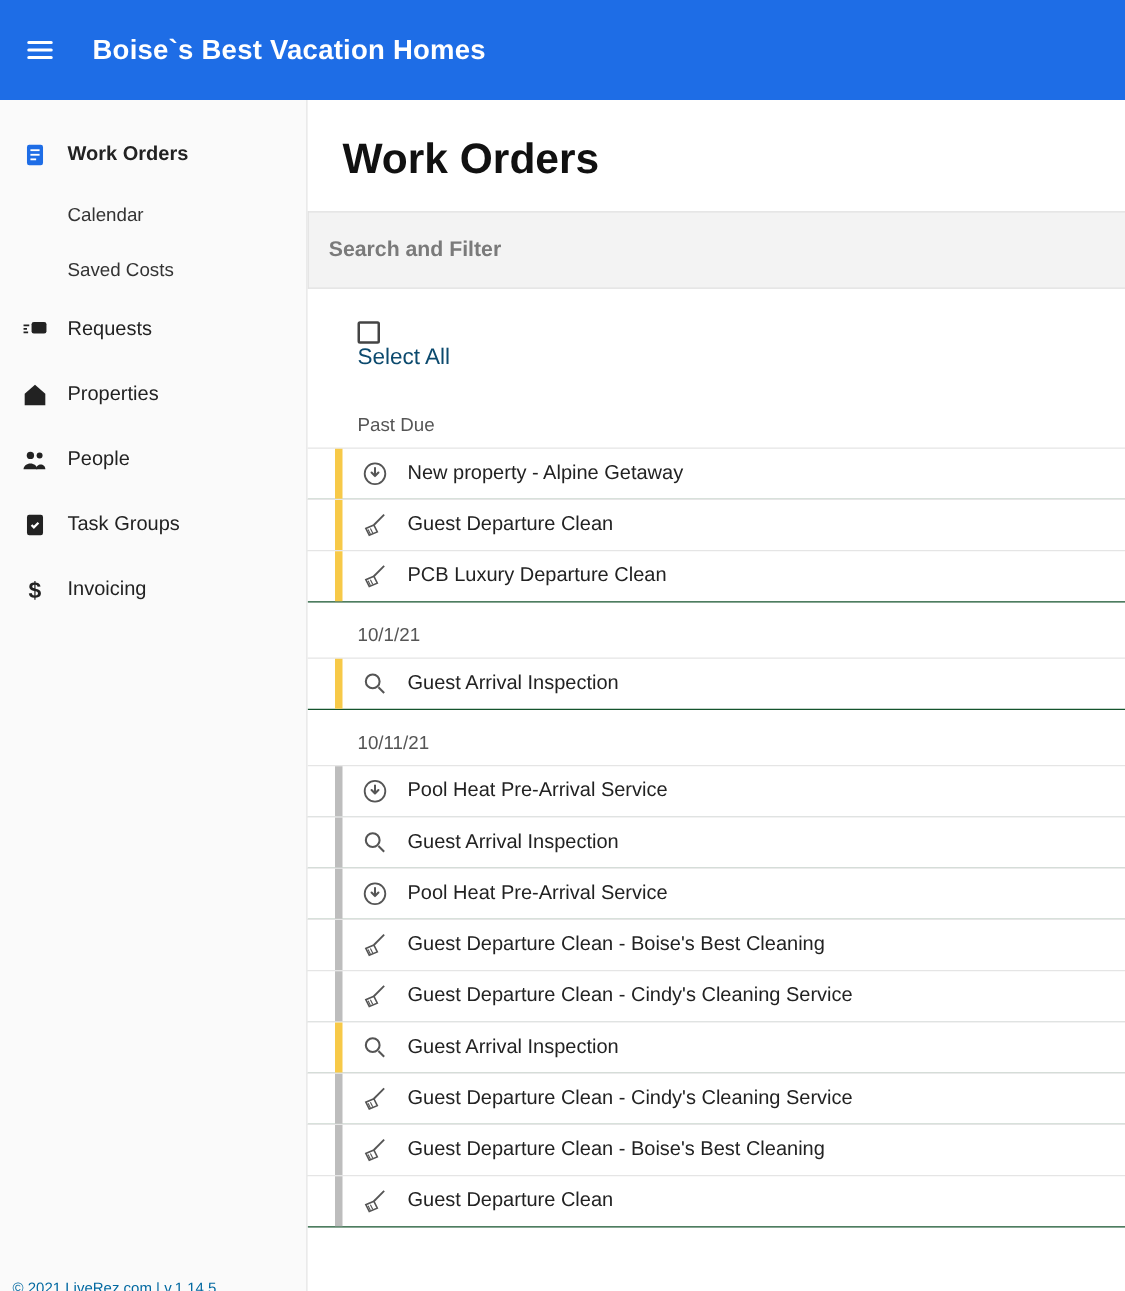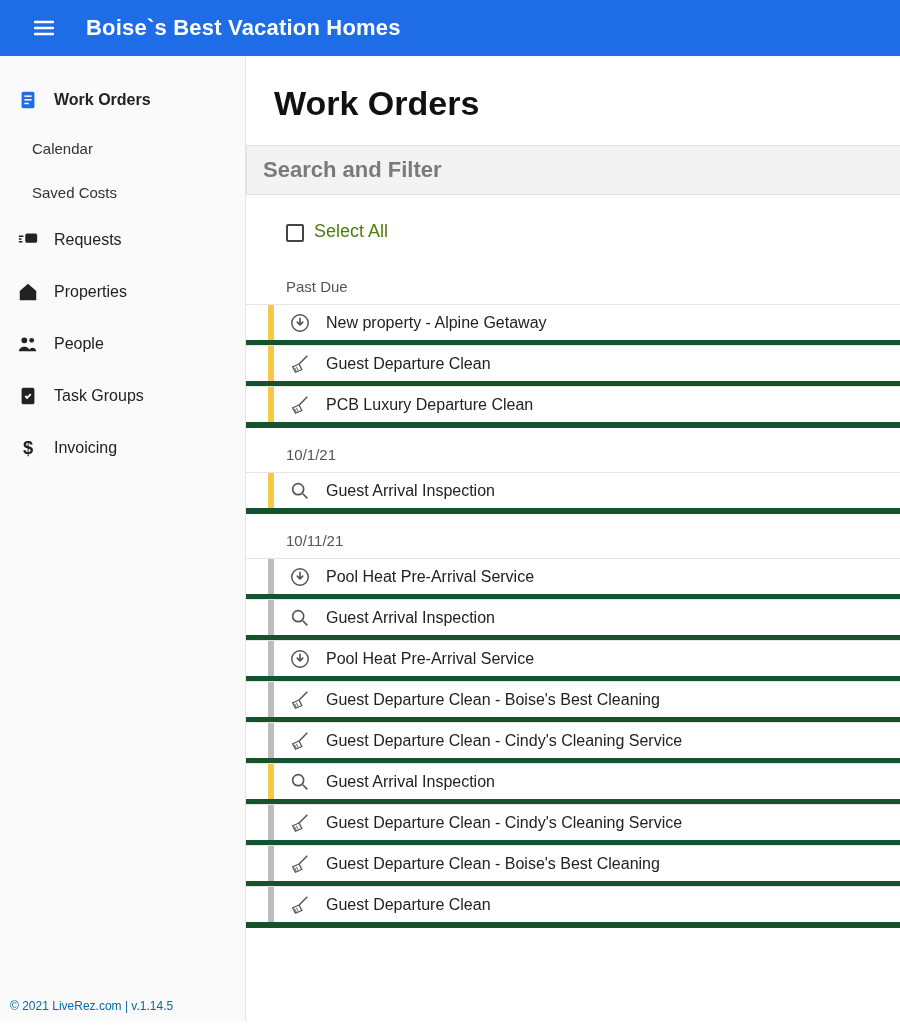--- a/index.html
+++ b/index.html
@@ -9,24 +9,24 @@
     width: 900px;
     height: 1033px;
     overflow: hidden;
     position: relative;
   }
 
   
   .header {
     background: #1e6de6;
     color: #fff;
-    height: 56px;
+    height: 80px;
     display: flex;
     align-items: center;
-    padding: 0 30px;
+    padding: 0 18px;
   }
   .burger-icon { width: 28px; height: 28px; display:flex; align-items:center; justify-content:center; cursor:pointer; }
   .burger-icon svg { width: 24px; height: 24px; fill:#fff; }
   .app-title { font-size: 22px; font-weight: 600; margin-left: 28px; letter-spacing: .2px; }
 
   
   .columns { display: flex; height: calc(1033px - 68px); border-radius: 10px; }
   .sidebar {
     width: 246px;
     background: #fafafa;
@@ -50,21 +50,21 @@
     font-size: 16px;
     color: #222;
   }
   .nav-item.active { font-weight: 700; }
   .nav-icon { width: 24px; height: 24px; display:flex; align-items:center; justify-content:center; margin-right: 14px; }
   .nav-icon svg { width: 22px; height: 22px; fill:#222; }
   .nav-sub {
     height: 44px;
     display: flex;
     align-items: center;
-    padding-left: 32px;
+    padding-left: 54px;
     font-size: 15px;
     color: #333;
     cursor: pointer;
   }
   .footer-note {
     position: absolute;
     bottom: 8px;
     left: 10px;
     font-size: 12px;
     color: #0369a1;
@@ -76,37 +76,38 @@
     font-weight: 800;
     color: #111;
     margin: 0 0 22px 0;
     padding-left: 28px;
   }
 
   .search-bar {
     background: #f3f3f3;
     border: 1px solid #e1e1e1;
     border-right: none;
-    height: 50px;
+    height: 62px;
     display: flex;
     align-items: center;
     padding: 0 16px;
     margin-left: 0;
     color: #7a7a7a;
     font-weight: 600;
-    font-size: 22px;
+    font-size: 17px;
     cursor: pointer;
   }
 
   .select-all {
     display: flex;
-    align-items: flex-end;
+    align-items: flex-start;
     padding: 26px 0 18px 40px;
     font-size: 18px;
-    color: #4d7c0f;
+    color: #0c4a6e;
+    flex-direction: column;
   }
   .select-all .checkbox {
     width: 18px; height: 18px;
     border: 2px solid #444;
     border-radius: 2px;
     margin-right: 10px;
     cursor: pointer;
   }
 
   .group-label {
@@ -115,21 +116,21 @@
     color: #555;
     padding: 18px 0 10px 40px;
   }
 
   .order-list { }
   .order-row {
     display: flex;
     align-items: center;
     height: 42px;
     border-top: 1px solid #e5e5e5;
-    border-bottom: 6px solid #14532d;
+    border-bottom: 1px solid #14532d;
     margin-top: -1px;
     background: #fff;
     cursor: pointer;
     padding-left: 0;
   }
   .order-row .stripe {
     width: 6px;
     height: 100%;
     flex-shrink: 0;
     margin-left: 22px;

